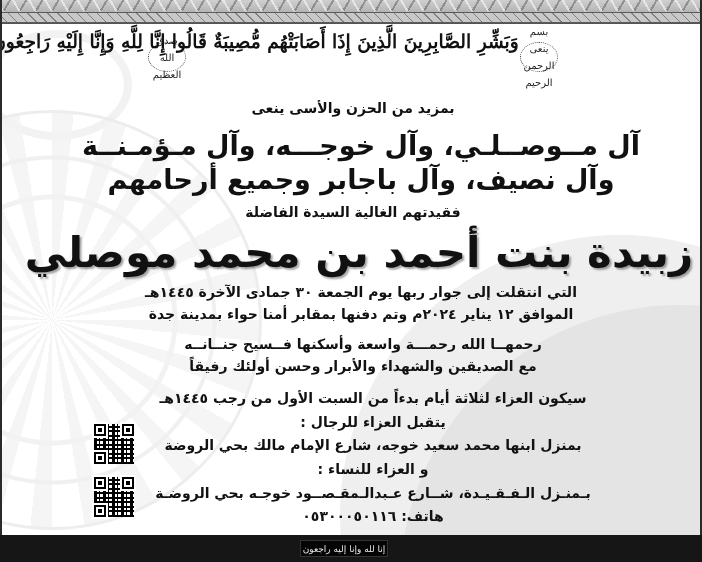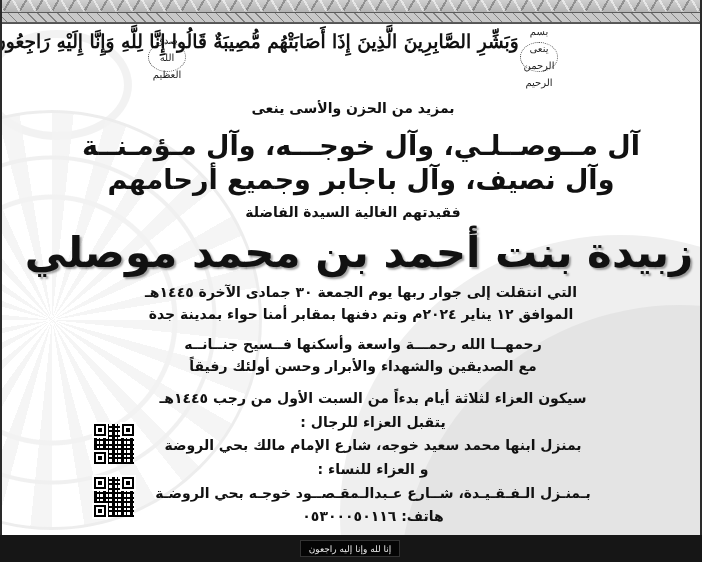--- a/index.html
+++ b/index.html
@@ -113,21 +113,21 @@
     .qr .f3 { left: 0; bottom: 0; }
     .qr.q1 { top: 424px; }
     .qr.q2 { top: 477px; }
 
     
     .footer {
       position: absolute; left: 0; top: 535px; width: 702px; height: 27px;
       background: #161616;
     }
     .footer-plate {
-      position: absolute; left: 300px; top: 540px; width: 100px; height: 17px;
+      position: absolute; left: 300px; top: 540px; width: 88px; height: 17px;
       background: #050505; border: 1px solid #333;
       color: #e8e8e8; font-family: "DejaVu Serif", serif; font-size: 9px;
       text-align: center; line-height: 16px; direction: rtl; white-space: nowrap;
     }
   </style>
 </head>
 <body>
 
 <div class="card">
   <div class="watermark-top"></div>

